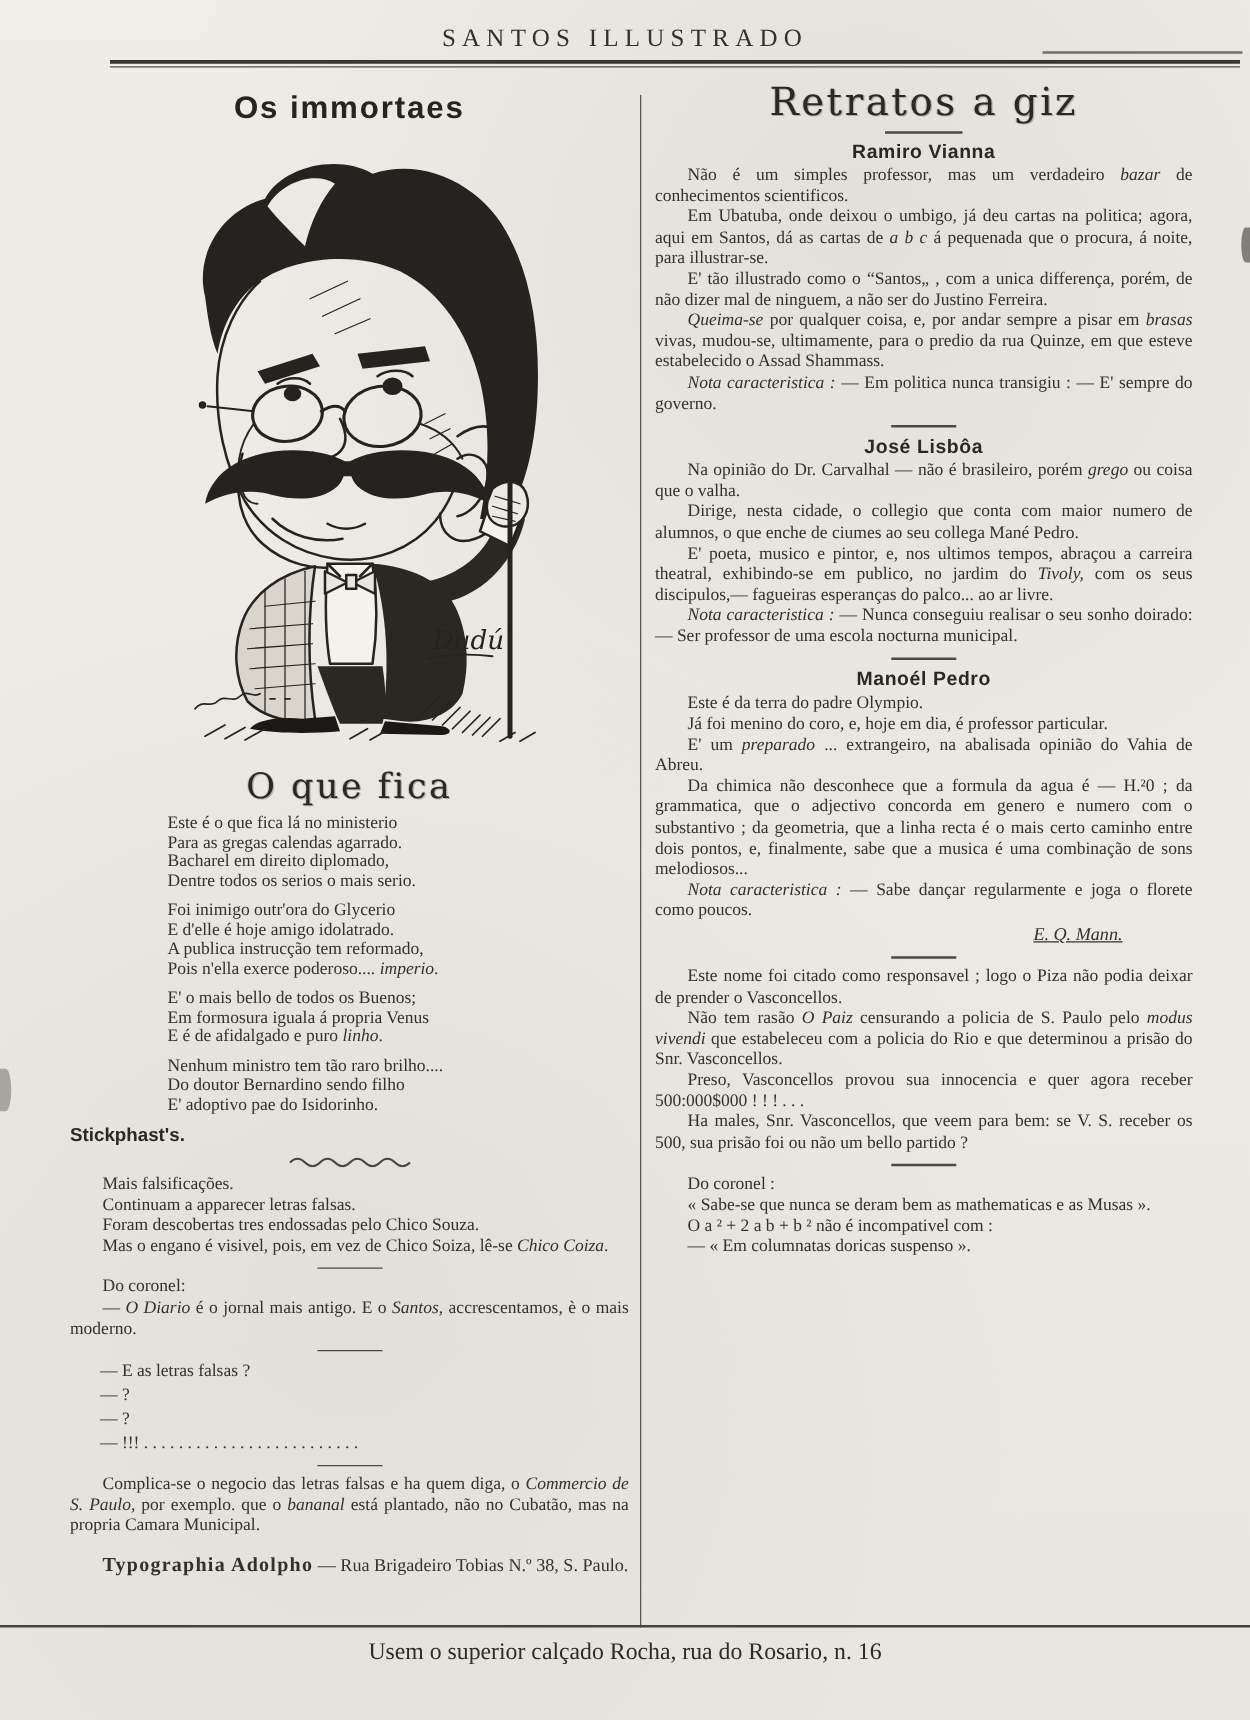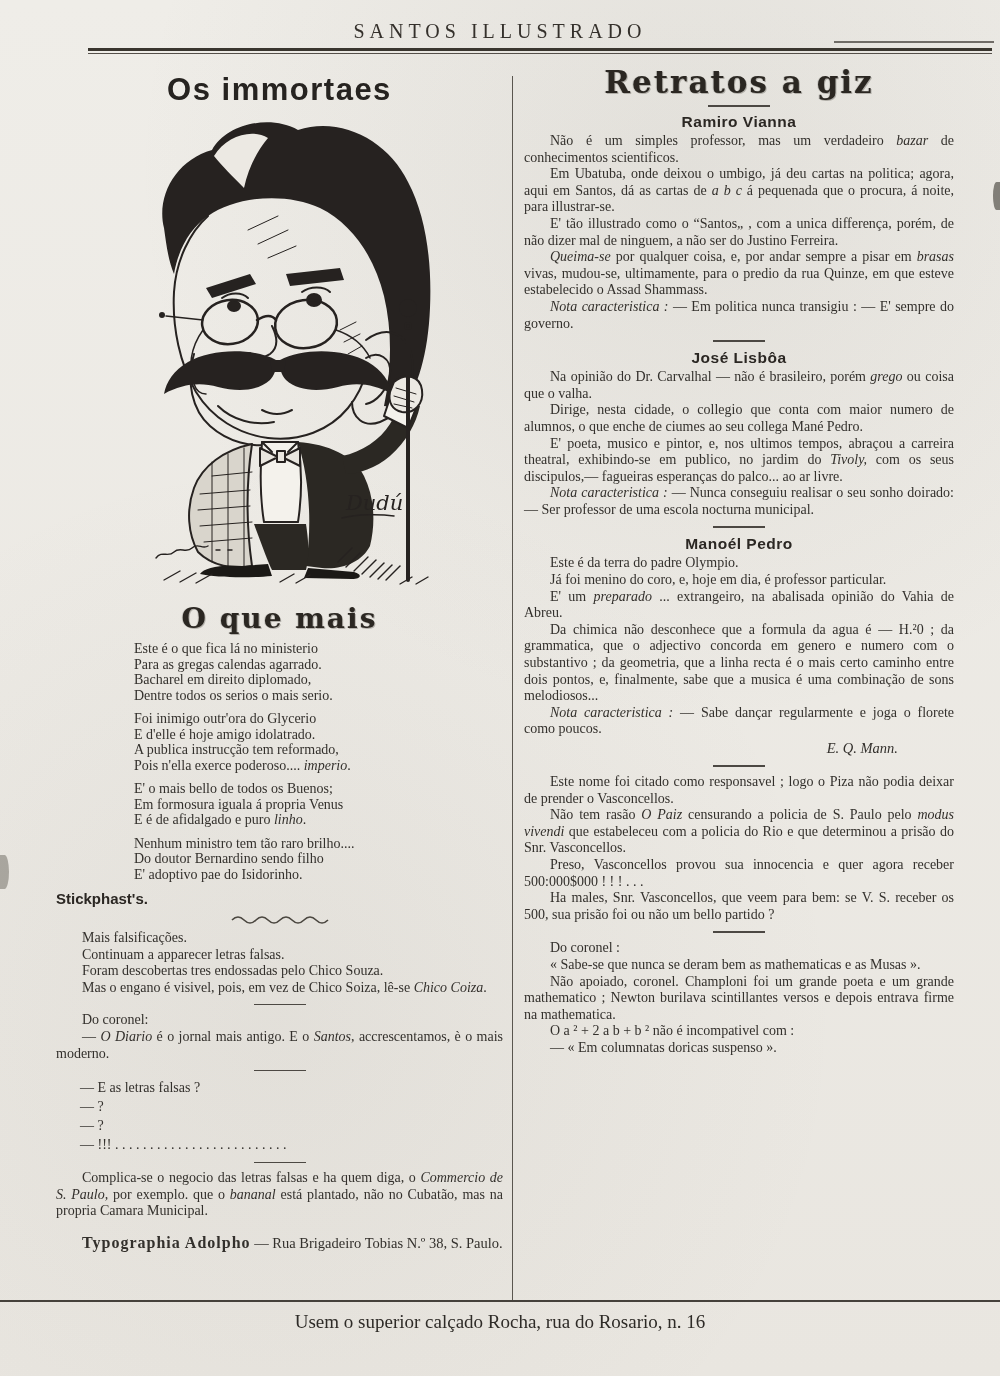--- a/index.html
+++ b/index.html
@@ -16,23 +16,23 @@
   .rule-thin{border-top:1px solid #55504a;margin-top:2px;}
   .artifact-line{position:absolute;top:41px;right:6px;width:160px;height:2px;background:#47433d;opacity:.75;}
   .smudge-r{position:absolute;right:0;top:182px;width:7px;height:28px;background:#4a463f;border-radius:50% 0 0 50%;opacity:.65;}
   .smudge-l{position:absolute;left:0;top:855px;width:9px;height:34px;background:#6a655d;border-radius:0 60% 60% 0;opacity:.5;}
   
   .columns{display:flex;align-items:flex-start;margin-top:8px;}
   .col-left{width:447px;margin-left:56px;}
   .col-right{width:430px;margin-left:21px;}
   .col-divider{position:absolute;left:512px;top:76px;height:1226px;width:1px;background:#5a564f;}
   
-  .h-left-title{margin:10px 0 2px;text-align:center;font-family:"Liberation Sans",sans-serif;
-    font-weight:800;font-size:31px;letter-spacing:1.5px;color:#262320;}
-  .ornate{font-family:"DejaVu Serif",serif;font-weight:700;color:#2b2722;letter-spacing:2px;
+  .h-left-title{margin:10px 0 18px;text-align:center;font-family:"Liberation Sans",sans-serif;
+    font-weight:800;font-size:25px;letter-spacing:1.5px;color:#262320;}
+  .ornate{font-family:"DejaVu Serif",serif;font-weight:400;color:#2b2722;letter-spacing:2px;
     text-shadow:1px 1px 0 rgba(43,39,34,.28), -1px 0 0 rgba(43,39,34,.14);}
   .giz-title{margin:2px 0 0;text-align:center;font-size:31px;}
   .title-rule{width:62px;border-top:2px solid #4c4843;margin:5px auto 4px;}
   .poem-title{margin:8px 0 6px;text-align:center;font-size:28px;}
   .sec-head{margin:6px 0 2px;text-align:center;font-family:"Liberation Sans",sans-serif;
     font-weight:bold;font-size:15.5px;letter-spacing:.5px;color:#2b2723;}
   
   .para{margin:0;font-size:14px;line-height:16.6px;text-align:justify;text-indent:26px;}
   .para i{font-style:italic;}
   .para b{letter-spacing:1px;}
@@ -42,21 +42,21 @@
   .figure{width:380px;margin:2px 18px 0 44px;}
   
   .poem{margin:2px 0 0 78px;font-size:14px;line-height:15.5px;}
   .poem .line{white-space:nowrap;}
   .stanza{margin-bottom:8px;}
   .poem-sig{margin:2px 30px 0 0;text-align:left;font-family:"Liberation Sans",sans-serif;
     font-weight:bold;font-size:15px;color:#2b2723;}
   .wavy{display:block;margin:7px auto 6px;}
   
   .dialogue{margin:4px 0 0 24px;font-size:14px;line-height:19px;}
-  .mann-sig{margin:2px 56px 0 0;text-align:right;font-style:italic;font-size:14.5px;}
+  .mann-sig{margin:2px 56px 0 0;text-align:right;font-style:italic;font-size:14.5px;text-decoration:underline;}
   .typo-para{margin-top:13px;font-size:14.5px;line-height:19px;}
   .typo-para b{font-size:16px;}
   
   .footer{position:absolute;left:0;right:0;top:1300px;}
   .footer-rule{border-top:2px solid #45413b;}
   .footer-text{margin-top:9px;text-align:center;font-size:19px;color:#2e2b27;}
 </style>
 </head>
 <body>
 
@@ -180,21 +180,21 @@
             </g>
 
             <path stroke-width="1.4" d="M56,448 c6,-8 12,0 18,-6 c6,-6 12,2 18,-4 c6,-6 10,2 16,-2 m8,4 l4,0 m8,0 l4,0"></path>
 
             <text x="246" y="400" font-family="DejaVu Serif, serif" font-style="italic" font-size="21" fill="#262220" stroke="none">Dudú</text>
             <path stroke-width="1.5" d="M242,408 C258,404 280,404 294,406"></path>
           </g>
         </svg>
       </div>
 
-      <h3 class="ornate poem-title">O que mais</h3>
+      <h3 class="ornate poem-title">O que fica</h3>
 
       <div class="poem">
         <div class="stanza">
           <div class="line"><span>Este é o que fica lá no ministerio</span></div>
           <div class="line"><span>Para as gregas calendas agarrado.</span></div>
           <div class="line"><span>Bacharel em direito diplomado,</span></div>
           <div class="line"><span>Dentre todos os serios o mais serio.</span></div>
         </div>
         <div class="stanza">
           <div class="line"><span>Foi inimigo outr'ora do Glycerio</span></div>
@@ -278,21 +278,20 @@
 
       <p class="para"><span>Este nome foi citado como responsavel ; logo o Piza não podia deixar de prender o Vasconcellos.</span></p>
       <p class="para"><span>Não tem rasão </span><i>O Paiz</i><span> censurando a policia de S. Paulo pelo </span><i>modus vivendi</i><span> que estabeleceu com a policia do Rio e que determinou a prisão do Snr. Vasconcellos.</span></p>
       <p class="para"><span>Preso, Vasconcellos provou sua innocencia e quer agora receber 500:000$000 ! ! ! . . .</span></p>
       <p class="para"><span>Ha males, Snr. Vasconcellos, que veem para bem: se V. S. receber os 500, sua prisão foi ou não um bello partido ?</span></p>
 
       <div class="sep"></div>
 
       <p class="para"><span>Do coronel :</span></p>
       <p class="para"><span>« Sabe-se que nunca se deram bem as mathematicas e as Musas ».</span></p>
-      <p class="para"><span>Não apoiado, coronel. Champloni foi um grande poeta e um grande mathematico ; Newton burilava scintillantes versos e depois entrava firme na mathematica.</span></p>
       <p class="para"><span>O a ² + 2 a b + b ² não é incompativel com :</span></p>
       <p class="para"><span>— « Em columnatas doricas suspenso ».</span></p>
     </div>
   </div>
 
   <div class="footer">
     <div class="footer-rule"></div>
     <div class="footer-text">Usem o superior calçado Rocha, rua do Rosario, n. 16</div>
   </div>
 

